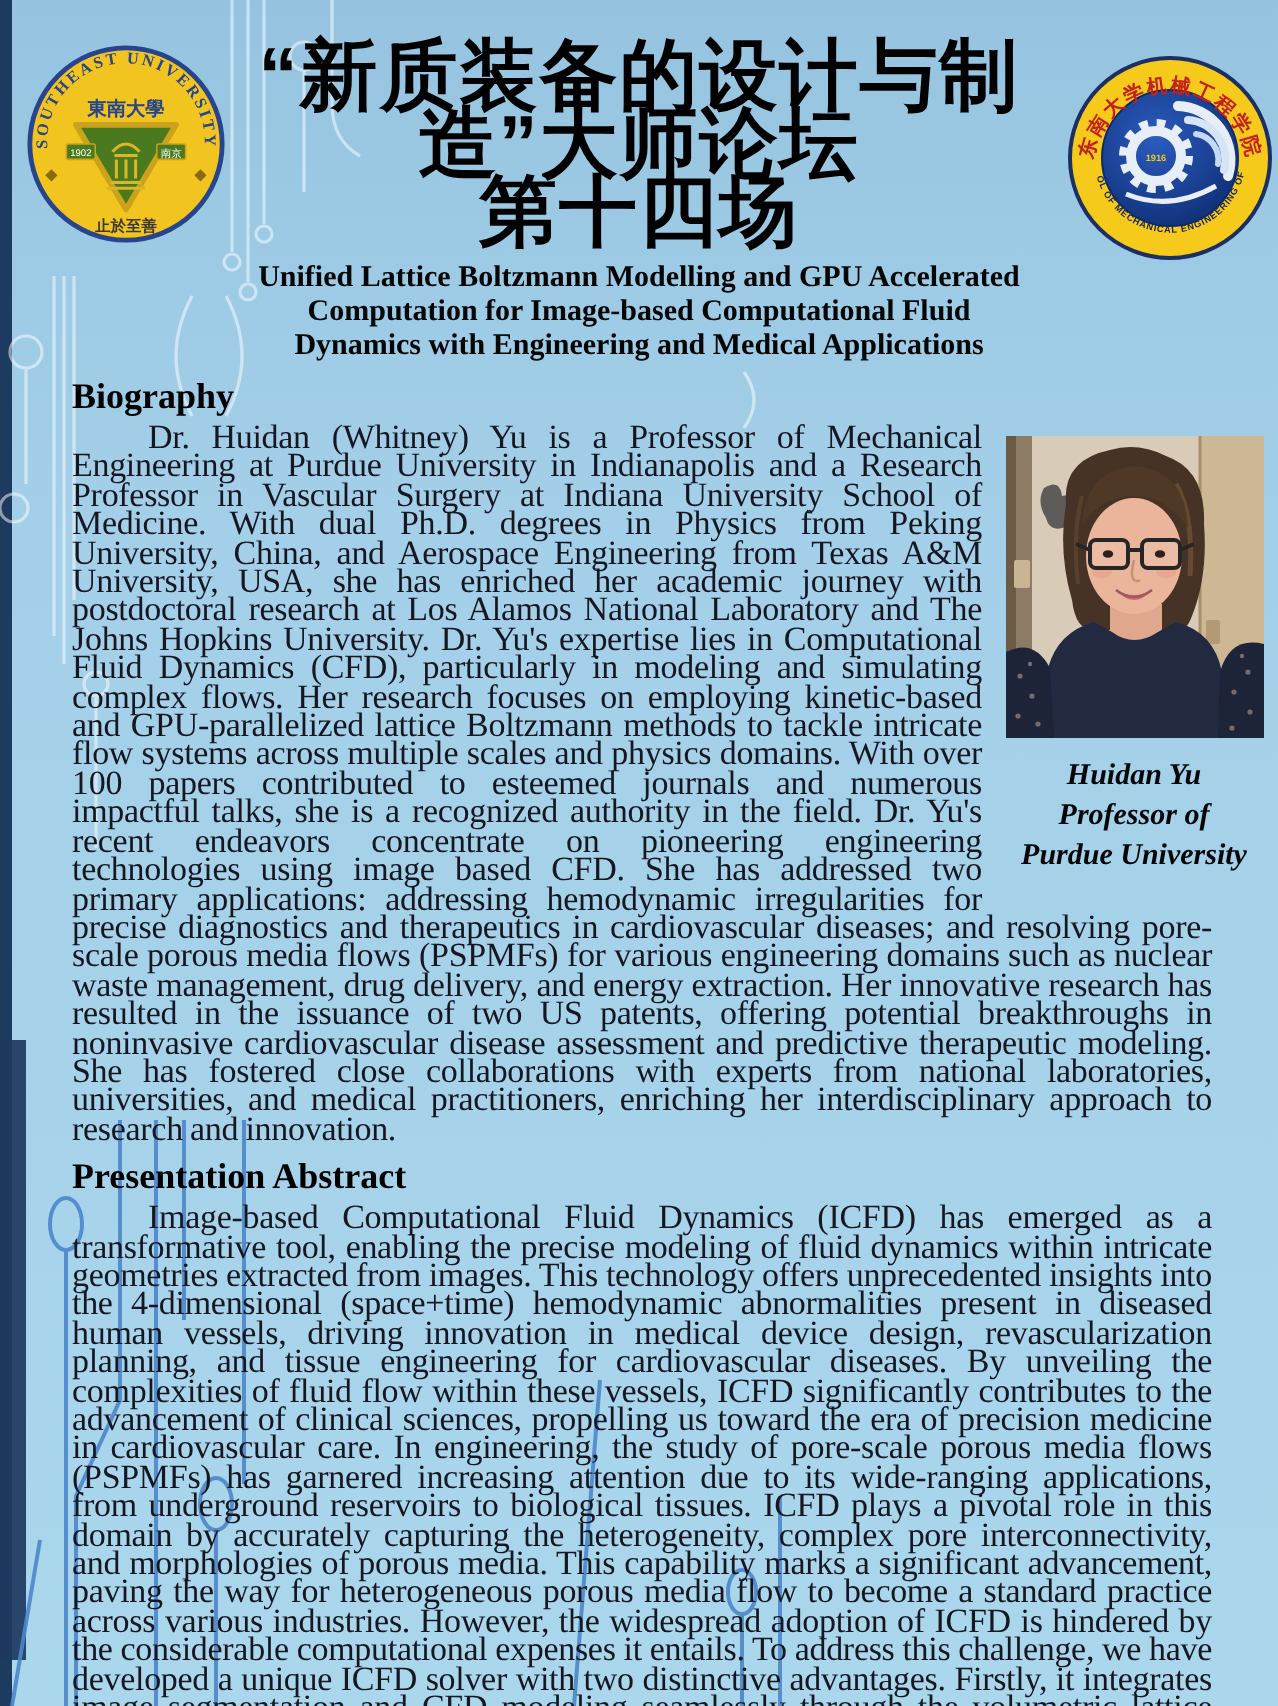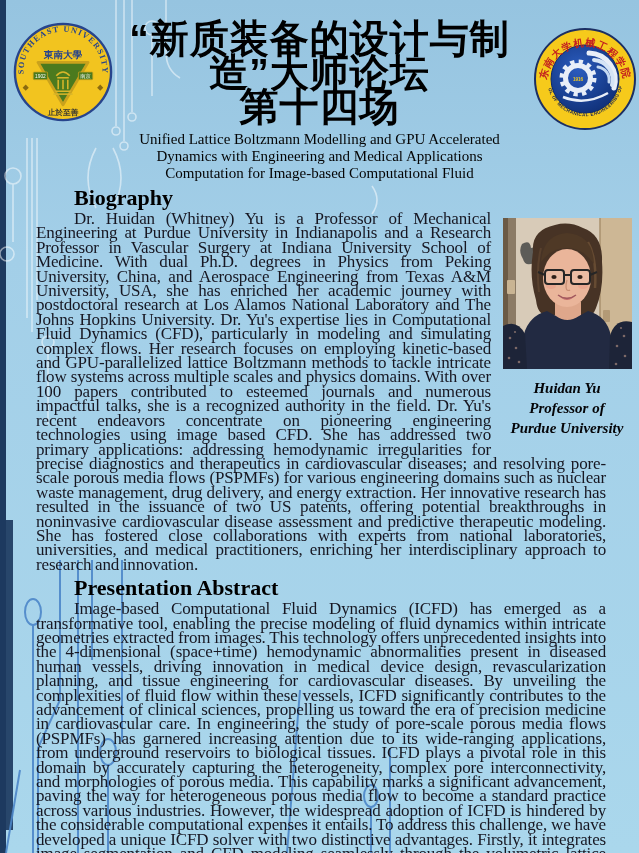--- a/index.html
+++ b/index.html
@@ -16,26 +16,26 @@
   .seal{position:absolute;left:13px;top:22px;width:100px;height:100px;}
   .melogo{position:absolute;left:533px;top:27px;width:104px;height:104px;}
 
   .cn-title{
     padding-top:22px;margin:0 110px;text-align:center;
     font-family:"Liberation Sans",sans-serif;font-weight:bold;
     font-size:39px;line-height:34px;color:#000;letter-spacing:1px;
   }
   .en-title{
     width:474px;margin:7px auto 0;text-align:center;
-    font-weight:normal;font-size:15px;line-height:17px;color:#050505;
+    font-weight:bold;font-size:15px;line-height:17px;color:#050505;
   }
   .main{padding:0 33px 0 36px;}
   .section-heading{
-    font-size:22px;font-weight:bold;color:#000;
-    margin:3px 0 1px;line-height:26px;padding-left:38px;
+    font-size:18px;font-weight:bold;color:#000;
+    margin:3px 0 1px;line-height:26px;
   }
   .body-text{
     text-align:justify;margin:1px 0 0;
     font-size:17px;line-height:14.4px;color:#171722;
     letter-spacing:-0.15px;word-spacing:-0.5px;
     text-indent:38px;
   }
   .bio-fig{
     float:right;width:132px;margin:6px -27px 14px 10px;font-style:italic;
   }
@@ -159,22 +159,22 @@
       <text x="45" y="53.5" text-anchor="middle" font-size="4.6" font-weight="bold" fill="#f6ca1b" font-family="Liberation Sans,sans-serif">1916</text>
     </svg>
 
     <div class="cn-title">
       <div>“新质装备的设计与制造”大师论坛</div>
       <div>第十四场</div>
     </div>
 
     <div class="en-title">
       <div>Unified Lattice Boltzmann Modelling and GPU Accelerated</div>
+      <div>Computation for Image-based Computational Fluid</div>
       <div>Dynamics with Engineering and Medical Applications</div>
-      <div>Computation for Image-based Computational Fluid</div>
     </div>
 
     <div class="main">
 
       <div class="section-heading">Biography</div>
 
       <div class="bio-fig">
         <svg class="photo-frame" viewBox="0 0 129 151" xmlns="http://www.w3.org/2000/svg">
           <rect x="0" y="0" width="129" height="151" fill="#d8cbb8"></rect>
           <rect x="0" y="0" width="13" height="151" fill="#8c7b65"></rect>

